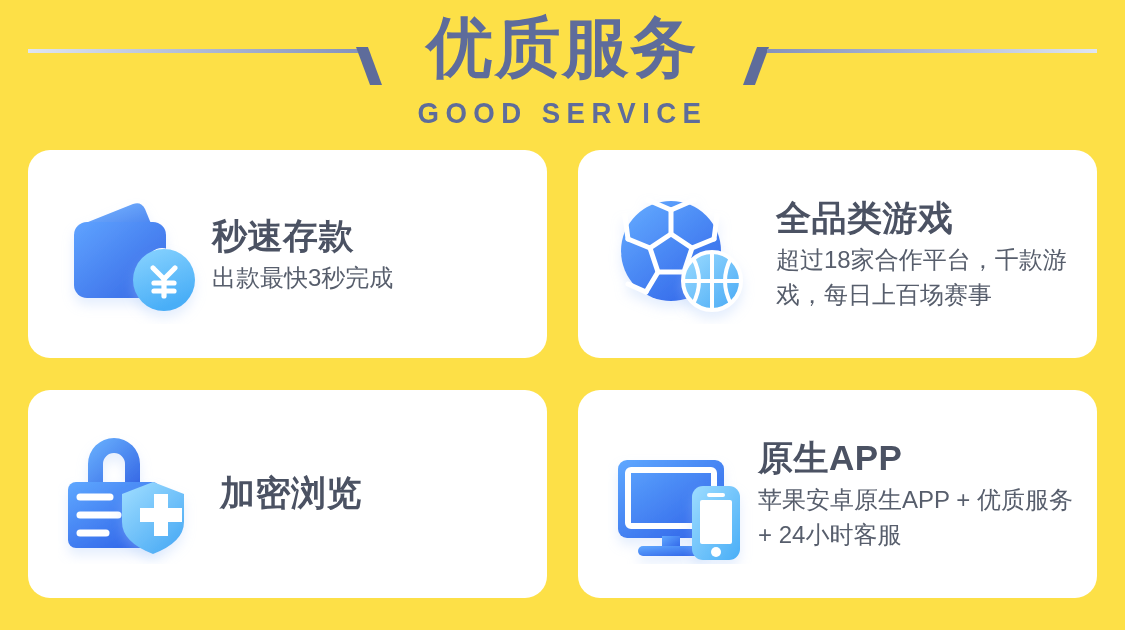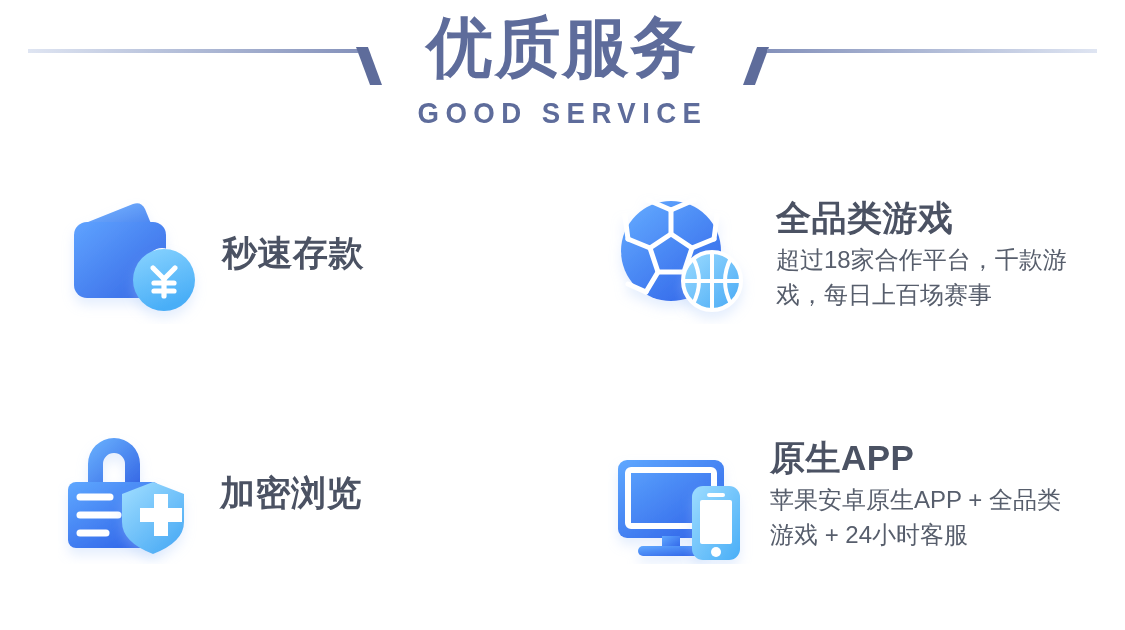--- a/index.html
+++ b/index.html
@@ -1,21 +1,21 @@
 <!DOCTYPE html>
 <html><head>
 <meta charset="utf-8">
 <style>
   html,body{margin:0;padding:0;background:#000;}
   body{
     width:1125px;height:630px;overflow:hidden;
     font-family:"Liberation Sans","DejaVu Sans",sans-serif;
     -webkit-font-smoothing:antialiased;
   }
-  .stage{position:relative;width:1125px;height:630px;background:#ffffff;}
+  .stage{position:relative;width:1125px;height:630px;background:#fde047;}
 
   
   .header{position:absolute;left:0;top:0;width:1125px;height:145px;}
 
   .rule{position:absolute;top:49px;height:4px;}
   .rule-left{left:28px;width:330px;
     background:linear-gradient(90deg,#dfe5f2 0%,#b9c3dc 40%,#8592bb 100%);}
   .rule-right{left:767px;width:330px;
     background:linear-gradient(90deg,#8592bb 0%,#b9c3dc 60%,#dfe5f2 100%);}
 
@@ -44,24 +44,24 @@
   .icon-wrap{width:150px;min-width:150px;height:140px;margin-left:30px;
     position:relative;}
   .icon-wrap svg{position:absolute;left:0;top:0;}
 
   .texts{flex:1;padding-right:14px;}
   .card-title{font-size:35px;line-height:44px;font-weight:bold;color:#4b5263;
     letter-spacing:.5px;margin:0 0 2px 0;}
   .card-desc{font-size:24px;line-height:35px;color:#575e6c;letter-spacing:0;
     margin:0;max-width:330px;}
   .c2 .card-desc,.c4 .card-desc{max-width:322px;}
-  .c1 .texts{margin-left:14px;}
+  .c1 .texts{margin-left:4px;}
   .c2 .texts{margin-left:18px;}
   .c3 .texts{margin-left:12px;}
-  .c4 .texts{margin-left:12px;}
+  .c4 .texts{margin-left:0;}
 </style>
 </head>
 <body>
 
 <div class="stage">
 
   <div class="header">
     <div class="rule rule-left"></div>
     <div class="slash slash-left"></div>
     <div class="slash slash-right"></div>
@@ -111,20 +111,21 @@
                 <path d="M117 84 L106 95"></path>
               <path d="M96 99 H116"></path>
                 <path d="M96 107 H116"></path>
                 <path d="M106 95 V112"></path>
             </g>
           </g>
         </svg>
       </div>
       <div class="texts">
         <div class="card-title">秒速存款</div>
+        <div class="card-desc">出款最快3秒完成</div>
       </div>
     </div>
 
     <div class="card c2">
       <div class="icon-wrap">
         <svg width="150" height="140" viewBox="0 0 150 140">
           <defs>
             <linearGradient id="sg" x1="0.1" y1="0" x2="0.9" y2="1">
               <stop offset="0" stop-color="#63aaff"></stop>
                 <stop offset="1" stop-color="#2f63e8"></stop>
@@ -255,18 +256,18 @@
           <g filter="url(#ms)">
             <rect x="84" y="62" width="48" height="74" rx="11" fill="url(#pg)"></rect>
             <rect x="92" y="76" width="32" height="44" rx="2" fill="#ffffff"></rect>
             <rect x="99" y="69" width="18" height="4" rx="2" fill="#ffffff"></rect>
             <circle cx="108" cy="128" r="5" fill="#ffffff"></circle>
           </g>
         </svg>
       </div>
       <div class="texts">
         <div class="card-title">原生APP</div>
-        <div class="card-desc">苹果安卓原生APP + 全品类游戏 + 24小时客服</div>
+        <div class="card-desc">苹果安卓原生APP + 优质服务 + 24小时客服</div>
       </div>
     </div>
 
   </div>
 </div>
 
 </body></html>

